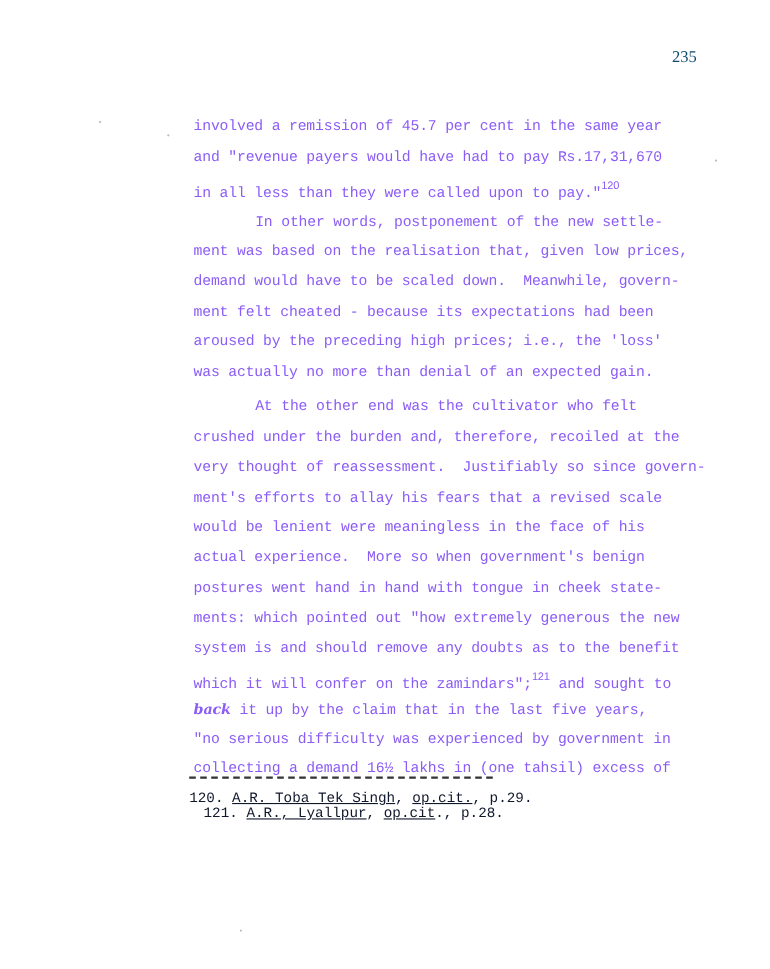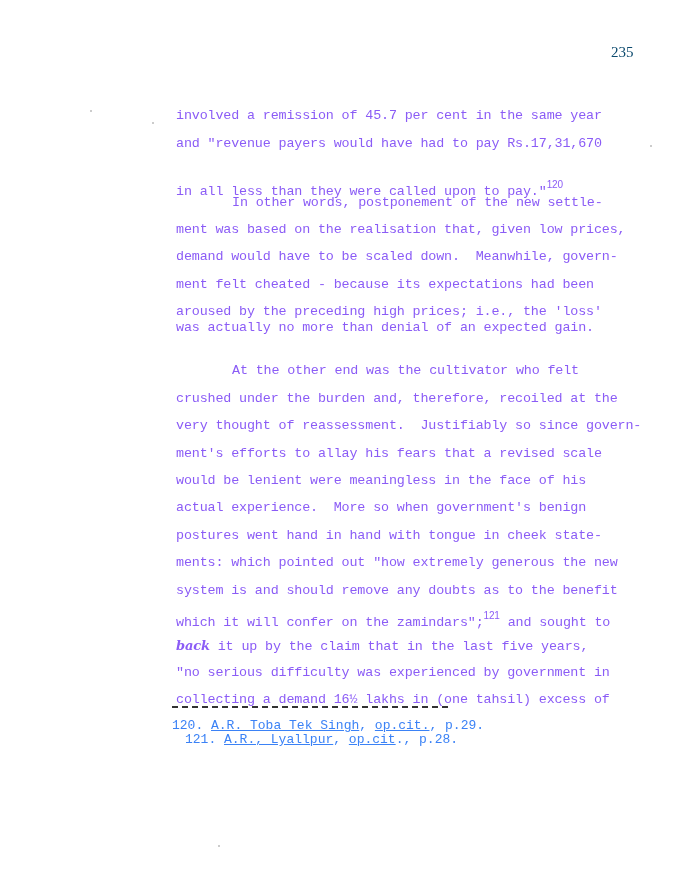--- a/index.html
+++ b/index.html
@@ -3,39 +3,39 @@
 <meta charset="utf-8">
 <style>
   html, body { margin:0; padding:0; }
   body { width:700px; height:881px; background:#ffffff; position:relative; overflow:hidden;
          font-family:"Liberation Mono", "DejaVu Sans Mono", monospace; color:#2a2a2a; }
   .page-num { position:absolute; left:611px; top:44px; font-size:15px; font-family:"Liberation Serif", serif; color:#0c4a6e;text-align:right; }
   .line { position:absolute; left:176px; font-size:13.4px; white-space:pre; letter-spacing:-0.15px; color:#8b5cf6; }
   .sup { font-size:10px; vertical-align:7px; font-family:"Liberation Sans", sans-serif; }
   .hand { font-family:"DejaVu Serif", serif; font-style:italic; font-weight:bold; font-size:13px; }
   .rule { position:absolute; left:172px; top:706px; width:276px; border-top:2px dashed #333; }
-  .fn { position:absolute; left:172px; font-size:13px; white-space:pre; color:#3b82f6; }
+  .fn { position:absolute; left:172px; font-size:13px; white-space:pre; color:#0f172a; }
   .u { text-decoration:underline; }
   .speck { position:absolute; width:2px; height:2px; background:#bbb; border-radius:1px; }
 </style>
 </head>
 <body>
 
 <div class="page-num">235</div>
 
 <div id="body-text">
     <div class="line" style="top: 108px;"><span>involved a remission of 45.7 per cent in the same year</span></div>
     <div class="line" style="top: 136px;"><span>and "revenue payers would have had to pay Rs.17,31,670</span></div>
-    <div class="line" style="top: 179px;"><span>in all less than they were called upon to pay."</span><span class="sup">120</span></div>
+    <div class="line" style="top: 164px;"><span>in all less than they were called upon to pay."</span><span class="sup">120</span></div>
     <div class="line" style="top: 195px; left: 232px;"><span>In other words, postponement of the new settle-</span></div>
     <div class="line" style="top: 222px;"><span>ment was based on the realisation that, given low prices,</span></div>
     <div class="line" style="top: 249px;"><span>demand would have to be scaled down.  Meanwhile, govern-</span></div>
     <div class="line" style="top: 277px;"><span>ment felt cheated - because its expectations had been</span></div>
     <div class="line" style="top: 304px;"><span>aroused by the preceding high prices; i.e., the 'loss'</span></div>
-    <div class="line" style="top: 320px;"><span>was actually no more than denial of an expected gain.</span></div>
+    <div class="line" style="top: 332px;"><span>was actually no more than denial of an expected gain.</span></div>
     <div class="line" style="top: 363px; left: 232px;"><span>At the other end was the cultivator who felt</span></div>
     <div class="line" style="top: 391px;"><span>crushed under the burden and, therefore, recoiled at the</span></div>
     <div class="line" style="top: 418px;"><span>very thought of reassessment.  Justifiably so since govern-</span></div>
     <div class="line" style="top: 446px;"><span>ment's efforts to allay his fears that a revised scale</span></div>
     <div class="line" style="top: 473px;"><span>would be lenient were meaningless in the face of his</span></div>
     <div class="line" style="top: 500px;"><span>actual experience.  More so when government's benign</span></div>
     <div class="line" style="top: 528px;"><span>postures went hand in hand with tongue in cheek state-</span></div>
     <div class="line" style="top: 555px;"><span>ments: which pointed out "how extremely generous the new</span></div>
     <div class="line" style="top: 583px; text-align: center;"><span>system is and should remove any doubts as to the benefit</span></div>
     <div class="line" style="top: 610px; text-align: right;"><span>which it will confer on the zamindars";</span><span class="sup">121</span><span> and sought to</span></div>

